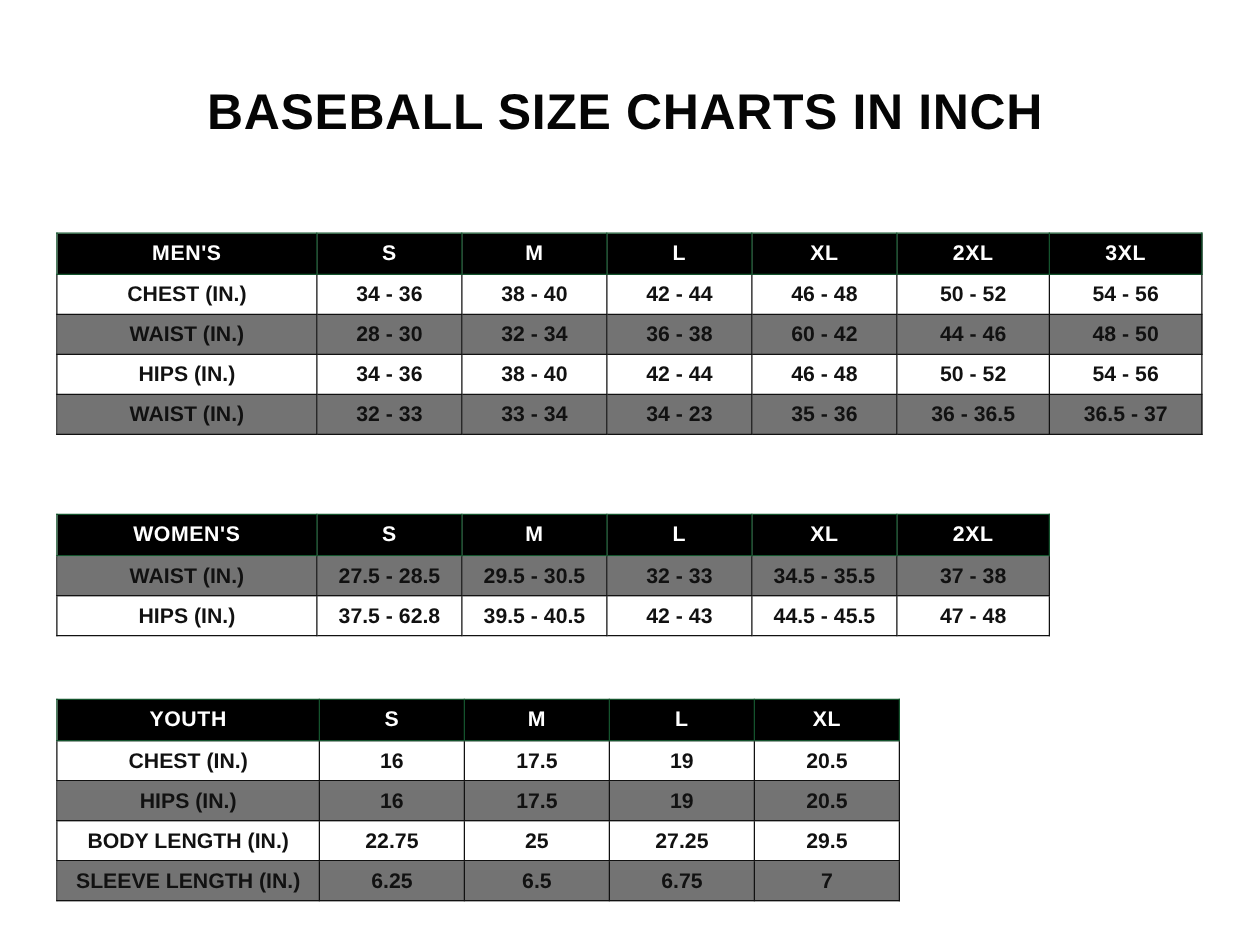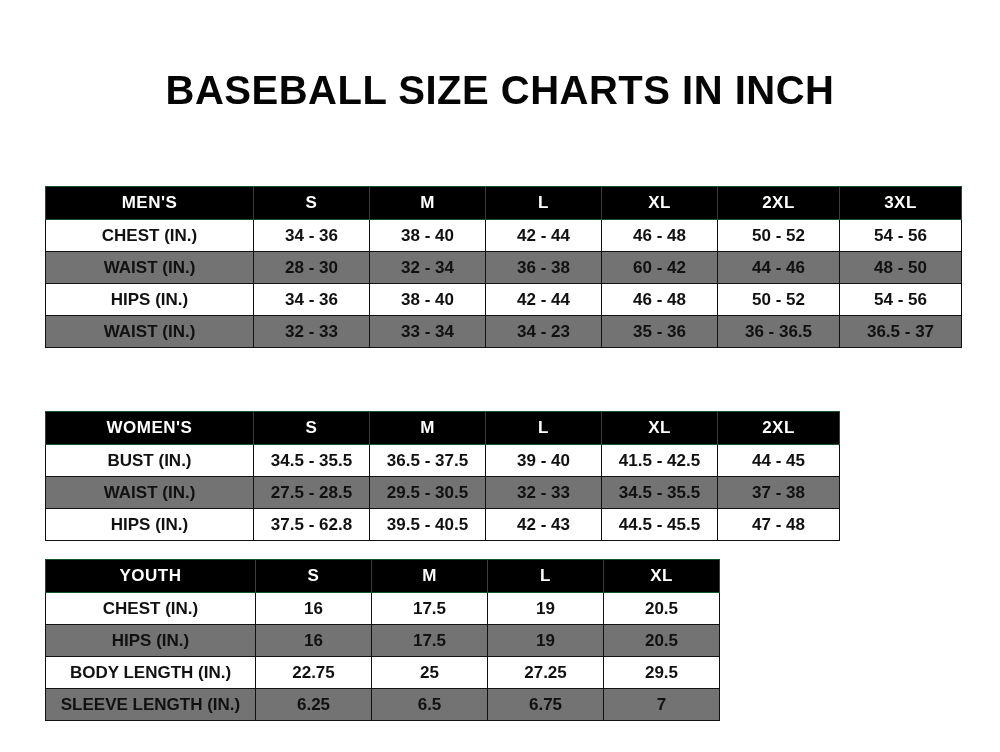--- a/index.html
+++ b/index.html
@@ -166,28 +166,20 @@
       <tr>
         <th class="lbl">WOMEN'S</th>
         <th>S</th>
         <th>M</th>
         <th>L</th>
         <th>XL</th>
         <th>2XL</th>
       </tr>
     </thead>
     <tbody>
-      <tr>
-        <td class="rowlabel">BUST (IN.)</td>
-        <td>34.5 - 35.5</td>
-        <td>36.5 - 37.5</td>
-        <td>39 - 40</td>
-        <td>41.5 - 42.5</td>
-        <td>44 - 45</td>
-      </tr>
       <tr class="alt">
         <td class="rowlabel">WAIST (IN.)</td>
         <td>27.5 - 28.5</td>
         <td>29.5 - 30.5</td>
         <td>32 - 33</td>
         <td>34.5 - 35.5</td>
         <td>37 - 38</td>
       </tr>
       <tr>
         <td class="rowlabel">HIPS (IN.)</td>

